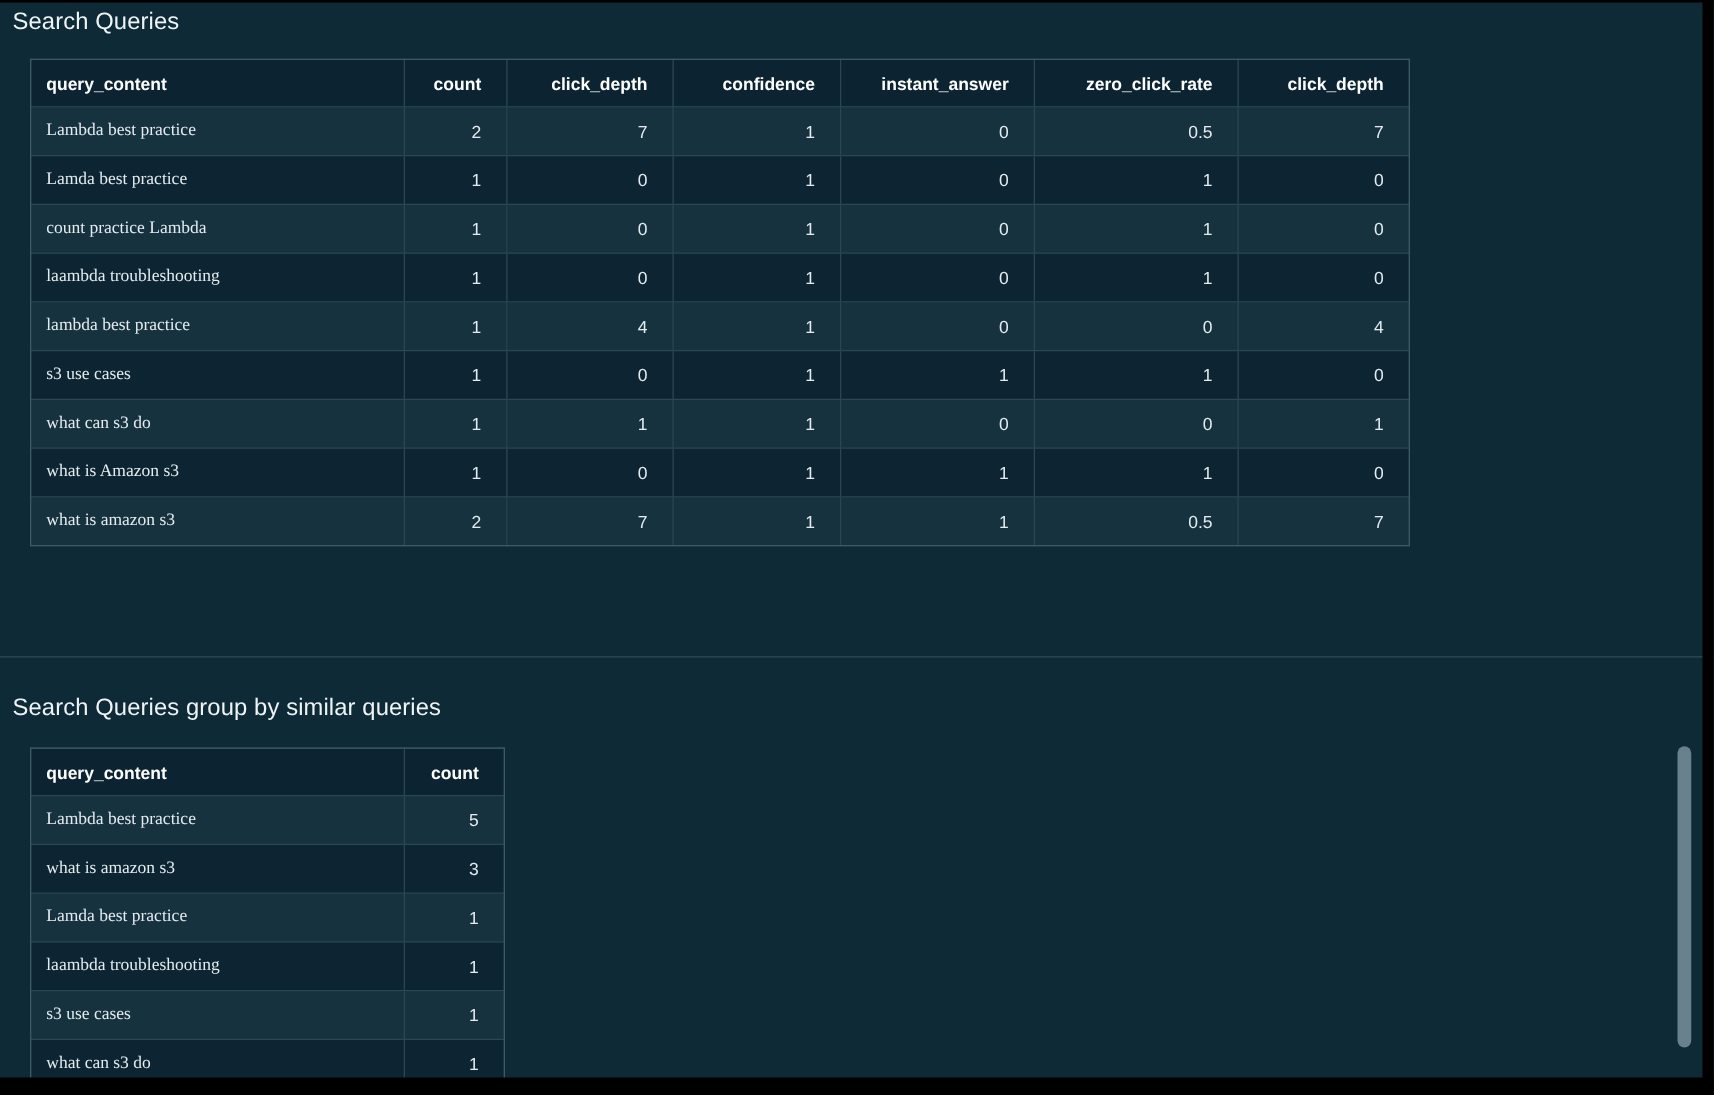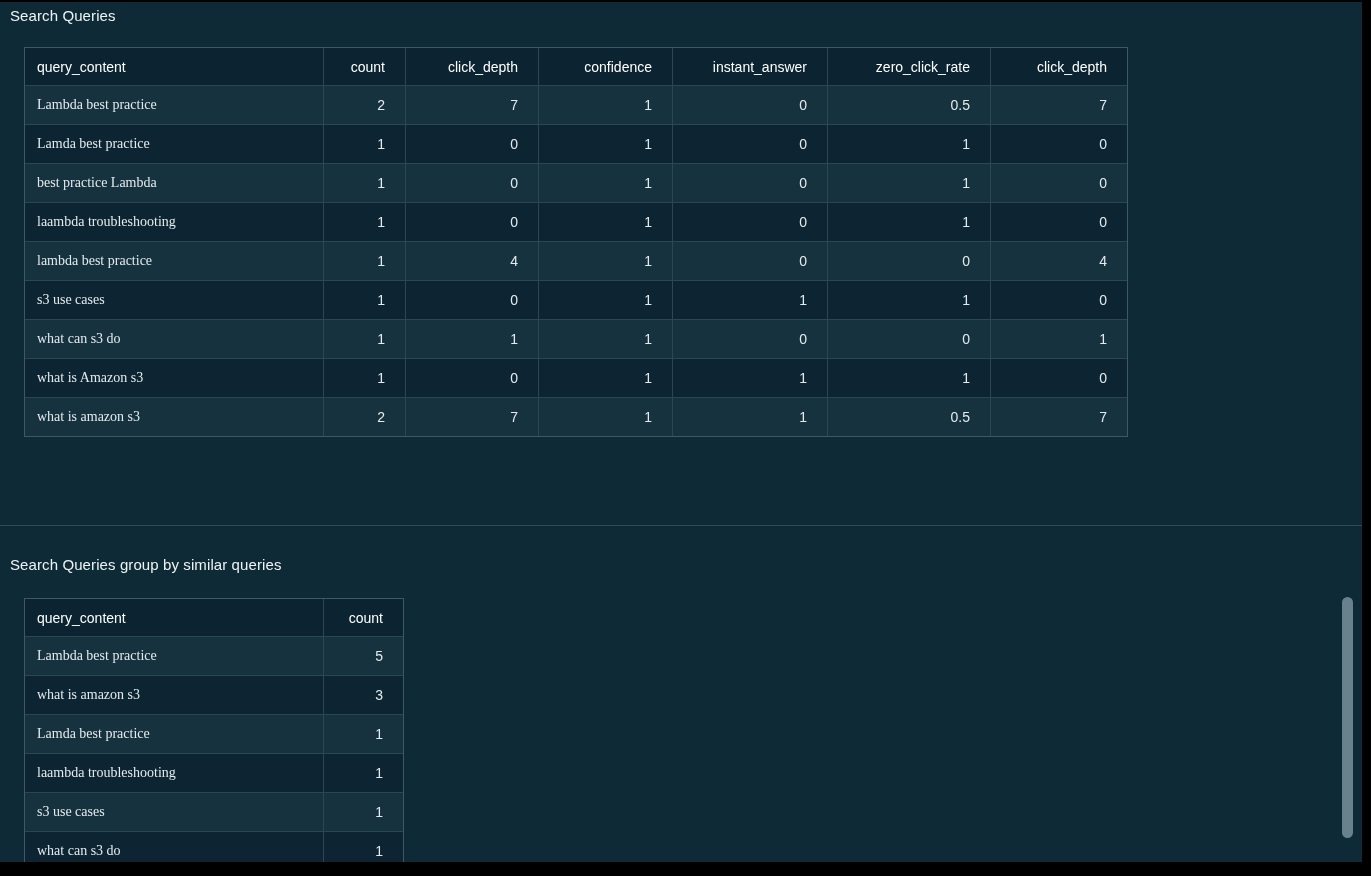--- a/index.html
+++ b/index.html
@@ -20,21 +20,21 @@
   body {
     position: relative;
     background: var(--background);
     font-family: "Liberation Sans", "DejaVu Sans", sans-serif;
     overflow: hidden;
   }
   .section-title {
     position: absolute;
     left: 10px;
     color: #eef3f5;
-    font-size: 15px;
+    font-size: 19px;
     font-weight: 400;
     letter-spacing: 0.1px;
   }
   #title-1 { top: 7px; }
   #title-2 { top: 556px; text-align: center; }
 
   table {
     position: absolute;
     border-collapse: collapse;
     table-layout: fixed;
@@ -47,21 +47,21 @@
   th, td {
     border: 1px solid var(--border);
     font-size: 14px;
     overflow: hidden;
     white-space: nowrap;
   }
   thead th {
     height: 38px;
     background: var(--header-bg);
     color: var(--header-text);
-    font-weight: 400;
+    font-weight: 700;
     text-align: right;
     padding: 0 20px 0 12px;
     margin-left: 28px;
   }
   thead th:first-child { text-align: left; }
   tbody td {
     height: 39px;
     color: var(--text);
     text-align: right;
     padding: 0 20px 0 12px;
@@ -132,21 +132,21 @@
         <tr>
           <td>Lamda best practice</td>
           <td>1</td>
           <td>0</td>
           <td>1</td>
           <td>0</td>
           <td>1</td>
           <td>0</td>
         </tr>
         <tr>
-          <td>best practice Lambda</td>
+          <td>count practice Lambda</td>
           <td>1</td>
           <td>0</td>
           <td>1</td>
           <td>0</td>
           <td>1</td>
           <td>0</td>
         </tr>
         <tr>
           <td>laambda troubleshooting</td>
           <td>1</td>

